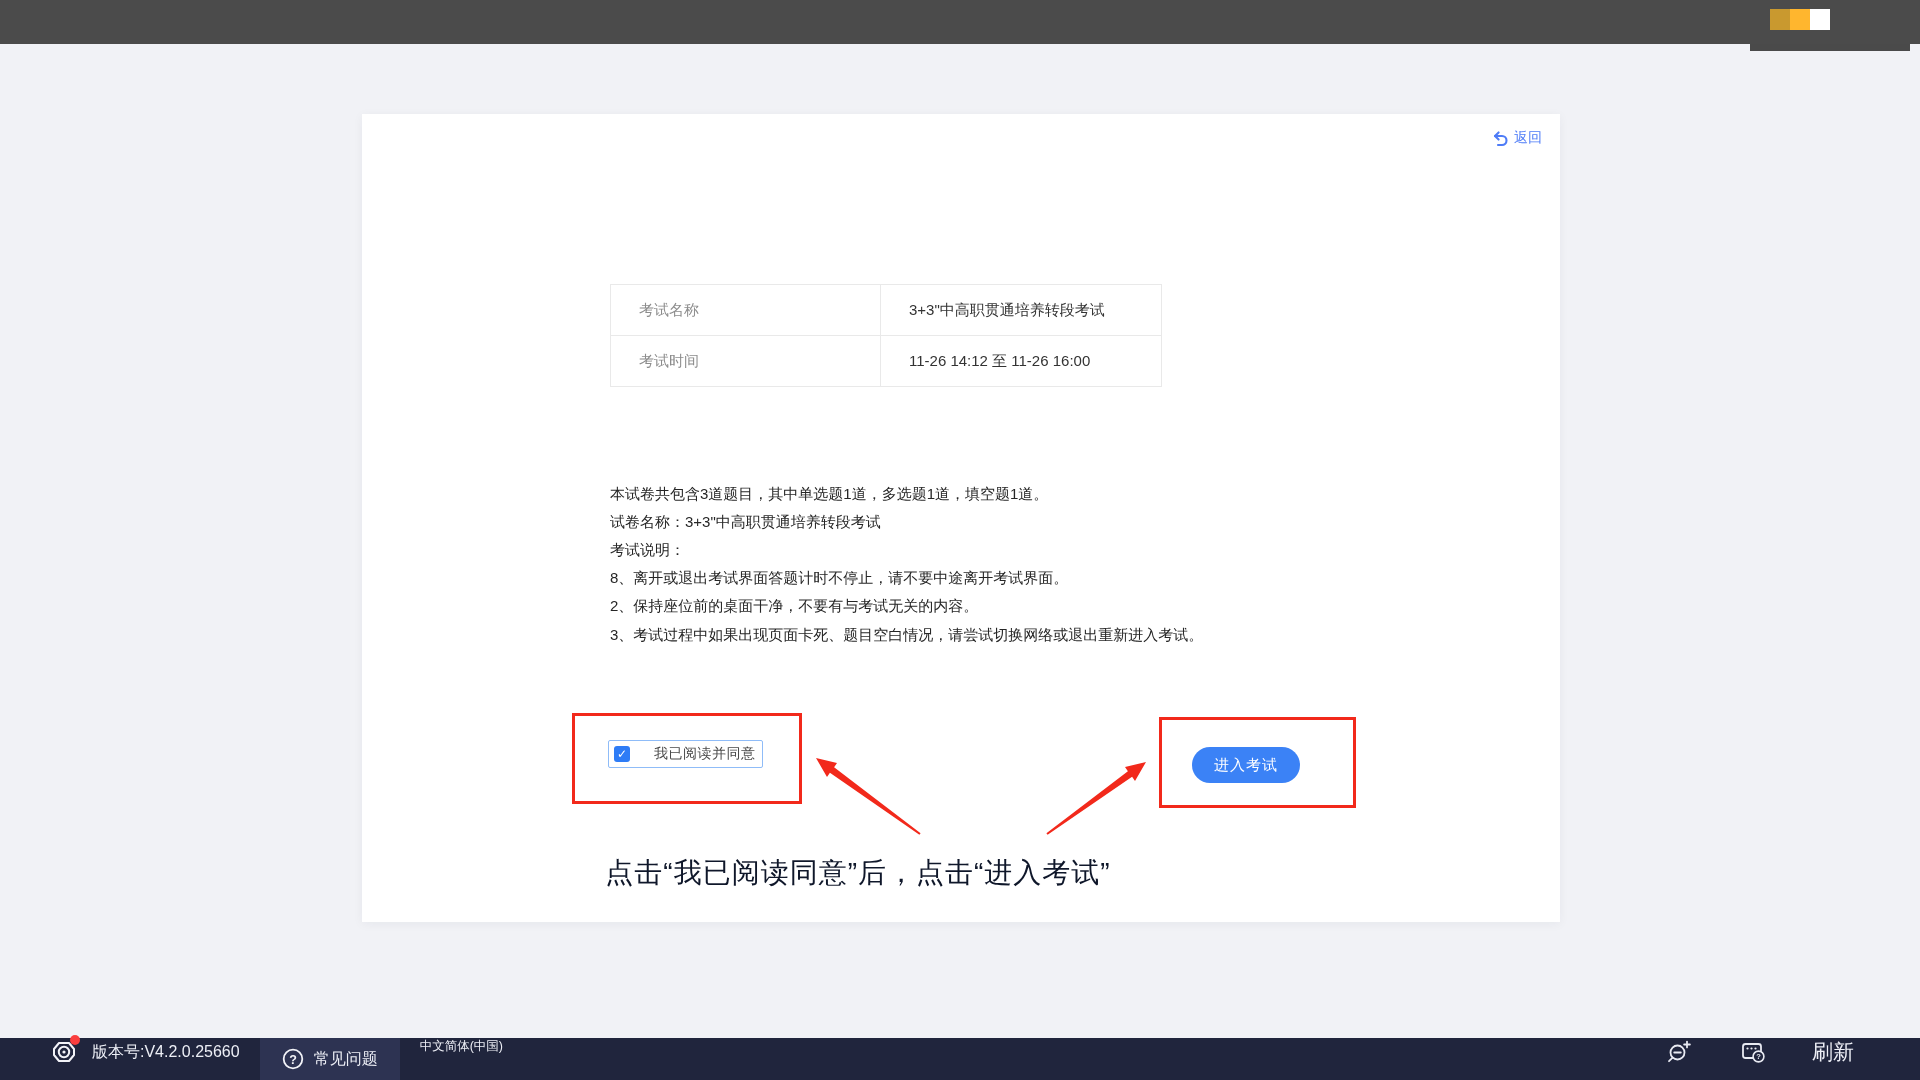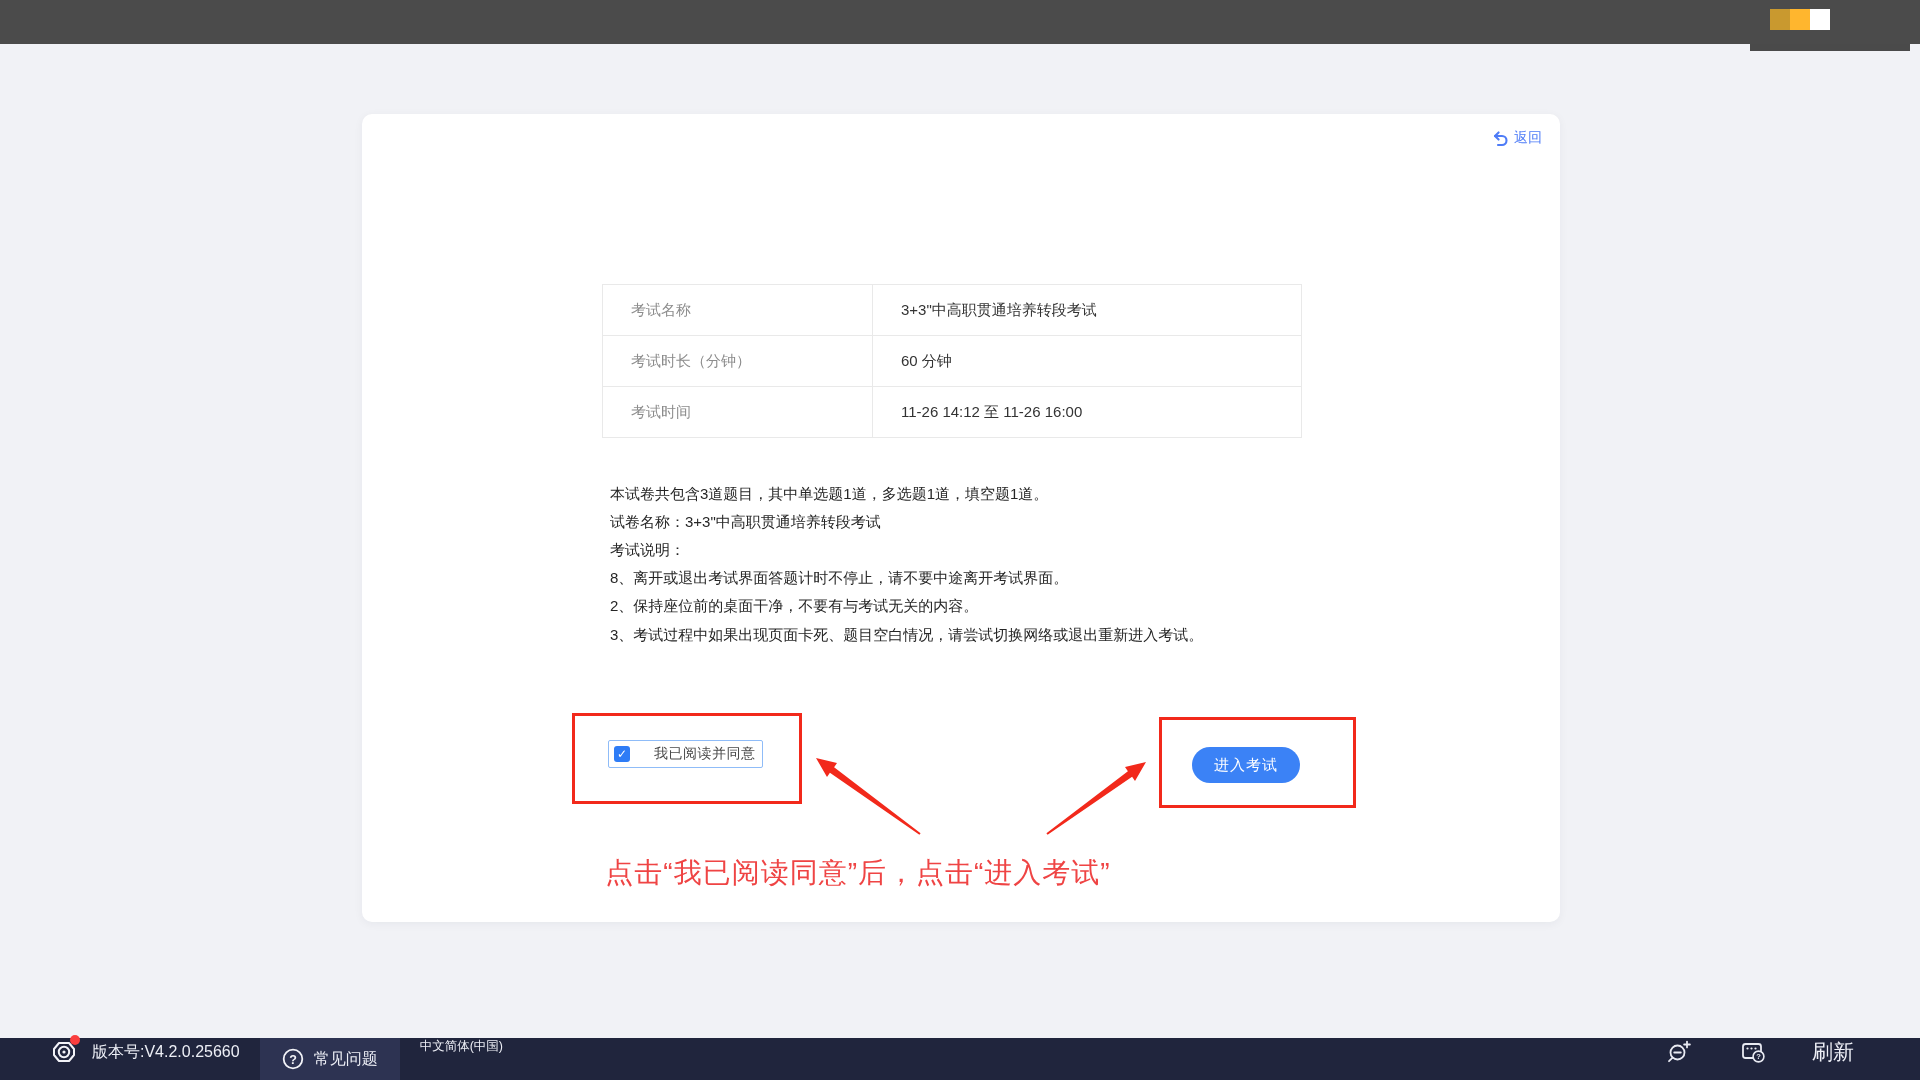--- a/index.html
+++ b/index.html
@@ -9,28 +9,28 @@
   
   .topbar { position:absolute; left:0; top:0; width:1920px; height:44px; background:#4b4b4b; }
   .topbar-tab { position:absolute; left:1750px; top:44px; width:160px; height:7px; background:#4a4a4a; }
   .swatch { position:absolute; top:9px; width:20px; height:21px; }
   .swatch.s0 { left:1770px; }
   .swatch.s1 { left:1790px; }
   .swatch.s2 { left:1810px; }
 
   
   .card { position:absolute; left:362px; top:114px; width:1198px; height:808px; background:#ffffff;
-          border-radius:10px; box-shadow:0 2px 10px rgba(20,30,60,0.05); }
+          border-radius:0; box-shadow:0 2px 10px rgba(20,30,60,0.05); }
 
   .back-link { position:absolute; top:15px; right:18px; display:flex; align-items:center; gap:6px;
                color:#4e7cf7; font-size:14px; cursor:pointer; }
   .back-link svg { display:block; }
 
   
-  .info-table { position:absolute; left:240px; top:170px; width:700px; border:1px solid #e9e9e9; border-bottom:none;text-align:right; }
+  .info-table { position:absolute; left:248px; top:170px; width:552px; border:1px solid #e9e9e9; border-bottom:none;text-align:right; }
   .info-row { display:flex; height:51px; border-bottom:1px solid #e9e9e9; }
   .info-label { width:270px; border-right:1px solid #e9e9e9; display:flex; align-items:center;
                 padding-left:28px; color:#8c8c8c; font-size:15px; }
   .info-value { flex:1; display:flex; align-items:center; padding-left:28px; color:#333333; font-size:15px; }
 
   
   .instructions { position:absolute; left:248px; top:366px; width:760px; }
   .instr-line { height:28.2px; display:flex; align-items:center; font-size:15px; color:#262626; }
 
   
@@ -49,21 +49,21 @@
   
   .enter-btn { position:absolute; left:830px; top:633px; width:108px; height:36px; border:none;
                border-radius:18px; background:#3b82f6; color:#ffffff; font-size:15px; letter-spacing:1px;
                cursor:pointer; font-family:inherit; }
 
   
   .arrows { position:absolute; left:0; top:0; width:1198px; height:808px; pointer-events:none; }
 
   
   .caption { position:absolute; left:0; top:740px; width:992px; text-align:center;
-             font-size:28px; color:#ef4444; letter-spacing:1px; }
+             font-size:28px; color:#0f172a; letter-spacing:1px; }
 
   
   .footer { position:absolute; left:0; bottom:0; width:1920px; height:42px; background:#20253d;
             display:flex; align-items:flex-start; color:#edeff6; }
   .ver-group { display:flex; align-items:center; margin-left:50px; }
   .ver-icon-wrap { position:relative; width:28px; height:28px; }
   .ver-badge { position:absolute; right:-2px; top:-3px; width:10px; height:10px; border-radius:50%; background:#fa3e3e; }
   .ver-text { margin-left:14px; font-size:16px; }
   .faq-group { height:42px; margin-left:20px; padding:0 22px; background:#2d3352; display:flex;
                align-items:center; gap:10px; cursor:pointer; }
@@ -92,24 +92,20 @@
       <path d="M5 7 H12 A4.5 4.5 0 0 1 12 16 H8" fill="none" stroke="#4e7cf7" stroke-width="2.1" stroke-linecap="round" stroke-linejoin="round"></path>
       <path d="M8.6 3.4 L5 7 L8.6 10.6" fill="none" stroke="#4e7cf7" stroke-width="2.1" stroke-linecap="round" stroke-linejoin="round"></path>
     </svg>
     <span>返回</span>
   </div>
 
   <div class="info-table">
     <div class="info-row">
       <div class="info-label">考试名称</div>
       <div class="info-value">3+3"中高职贯通培养转段考试</div>
-    </div>
-    <div class="info-row">
-      <div class="info-label">考试时长（分钟）</div>
-      <div class="info-value">60 分钟</div>
     </div>
     <div class="info-row">
       <div class="info-label">考试时间</div>
       <div class="info-value">11-26 14:12 至 11-26 16:00</div>
     </div>
   </div>
 
   <div class="instructions">
     <div class="instr-line">本试卷共包含3道题目，其中单选题1道，多选题1道，填空题1道。</div>
     <div class="instr-line">试卷名称：3+3"中高职贯通培养转段考试</div>

